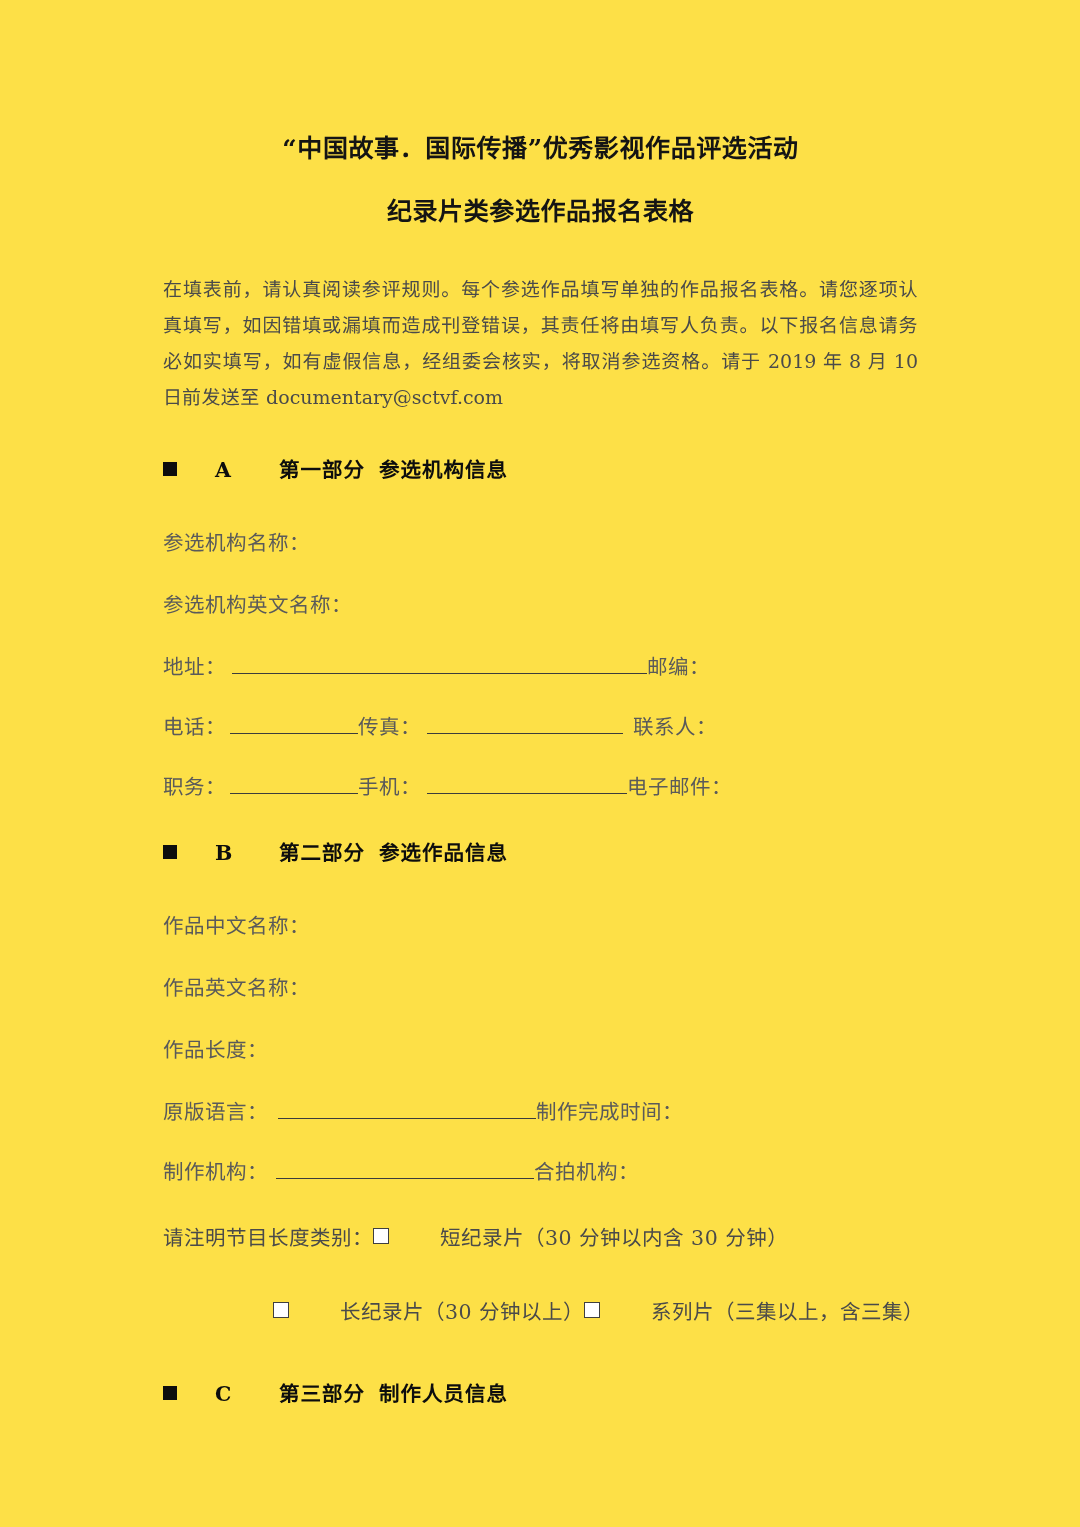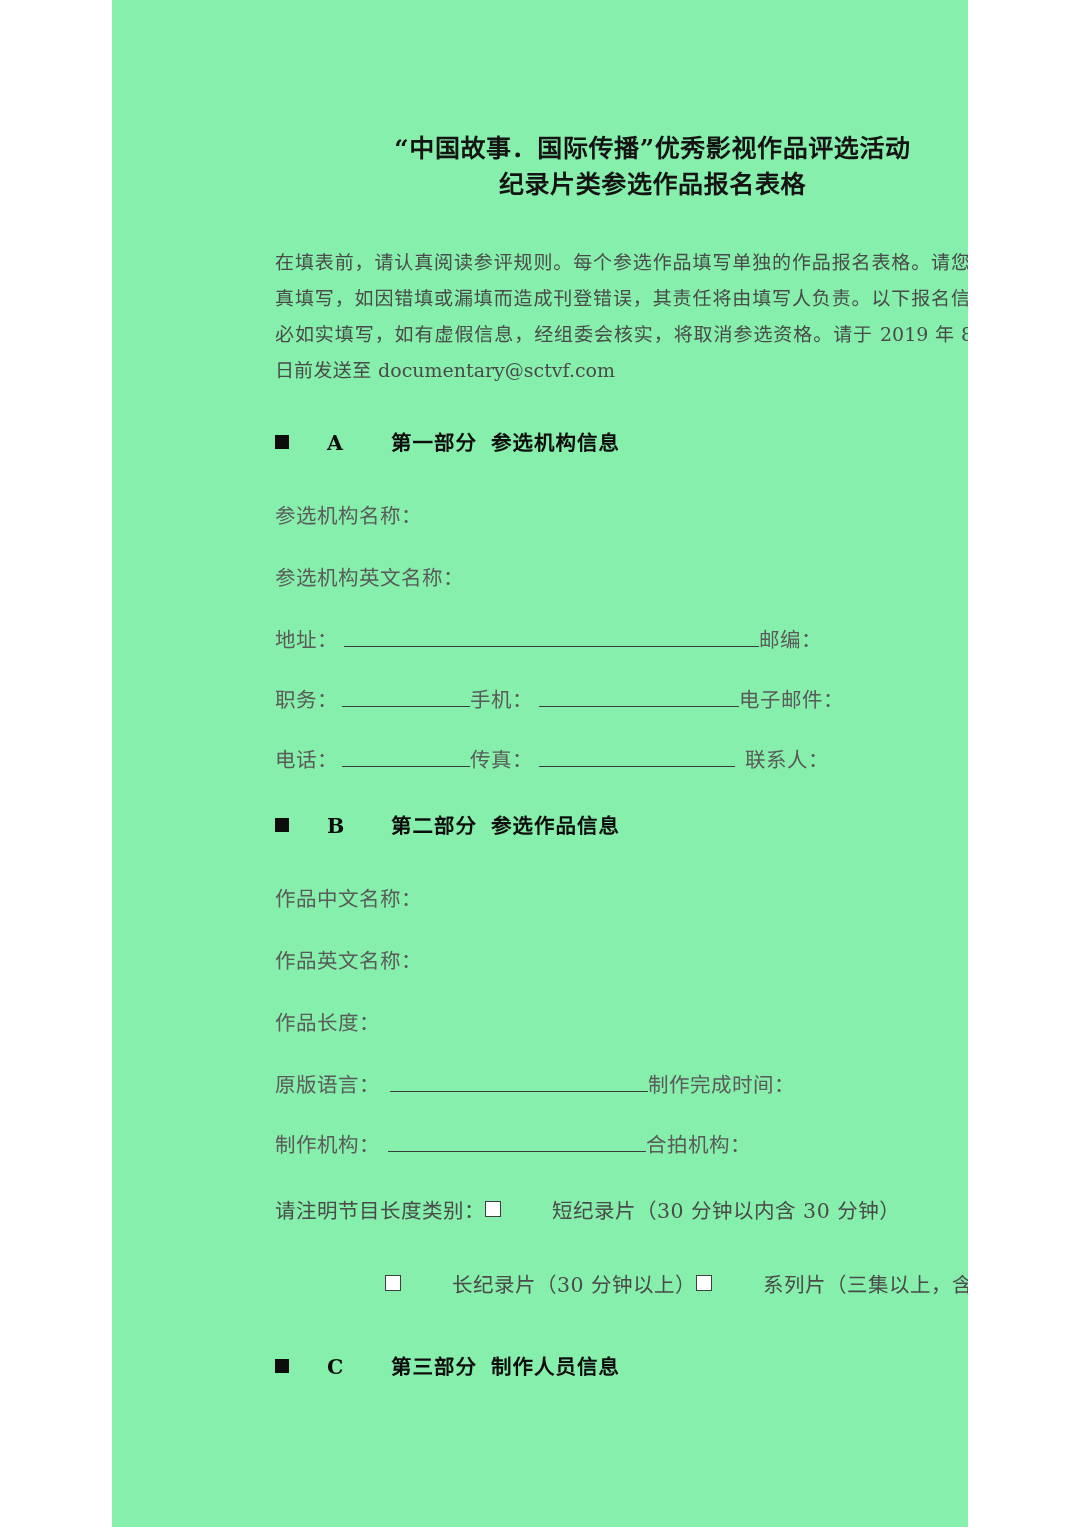--- a/index.html
+++ b/index.html
@@ -8,45 +8,45 @@
     padding: 0;
     background: #ffffff;
   }
   body {
     font-family: "DejaVu Serif", "Liberation Serif", serif;
     color: #2b2b2b;
     -webkit-font-smoothing: antialiased;
   }
   .page {
     position: relative;
-    width: 856px;
+    width: 1080px;
     height: 1527px;
     margin: 0 auto;
-    background: #86efac;
+    background: #fde047;
     overflow: hidden;
     box-sizing: border-box;
   }
   .content {
     position: absolute;
     left: 163px;
     top: 0;
     width: 755px;
   }
 
   
   .doc-title {
     text-align: center;
     font-family: "DejaVu Serif", "Liberation Serif", serif;
     font-weight: bold;
     font-size: 25px;
     letter-spacing: 0.6px;
     color: #141414;
   }
   .title-line-1 { margin-top: 128px; }
-  .title-line-2 { }
+  .title-line-2 { margin-top: 27px; }
 
   
   .intro {
     margin-top: 44px;
     font-size: 19px;
     line-height: 36px;
     text-align: justify;
     text-justify: inter-ideograph;
     color: #4a4a4a;
     letter-spacing: 0.4px;
@@ -168,33 +168,33 @@
       <span>参选机构英文名称：</span>
     </div>
 
     <div class="field-row gap-32">
       <span>地址：</span>
       <span class="blank blank-addr"></span>
       <span>邮编：</span>
     </div>
 
     <div class="field-row gap-30">
+      <span>电话：</span>
+      <span class="blank blank-phone"></span>
+      <span>传真：</span>
+      <span class="blank blank-fax"></span>
+      <span>联系人：</span>
+    </div>
+
+    <div class="field-row gap-30">
       <span>职务：</span>
       <span class="blank blank-phone"></span>
       <span>手机：</span>
       <span class="blank blank-mobile"></span>
       <span>电子邮件：</span>
-    </div>
-
-    <div class="field-row gap-30">
-      <span>电话：</span>
-      <span class="blank blank-phone"></span>
-      <span>传真：</span>
-      <span class="blank blank-fax"></span>
-      <span>联系人：</span>
     </div>
 
 
     <div class="section-head sec-b">
       <span class="bullet-square"></span>
       <span class="sec-letter">B</span>
       <span class="sec-part">第二部分</span>
       <span>参选作品信息</span>
     </div>
 

